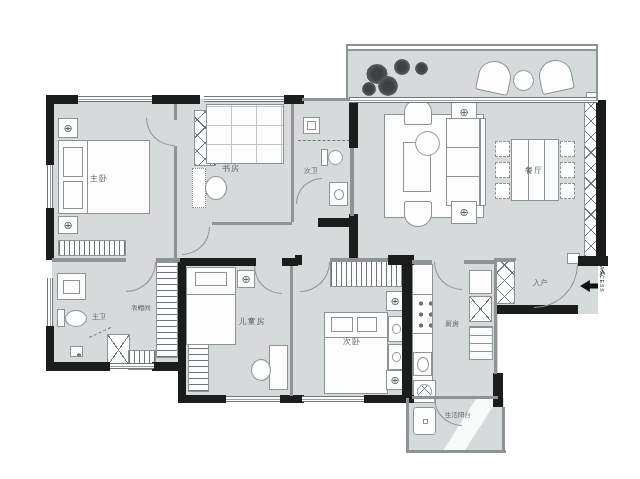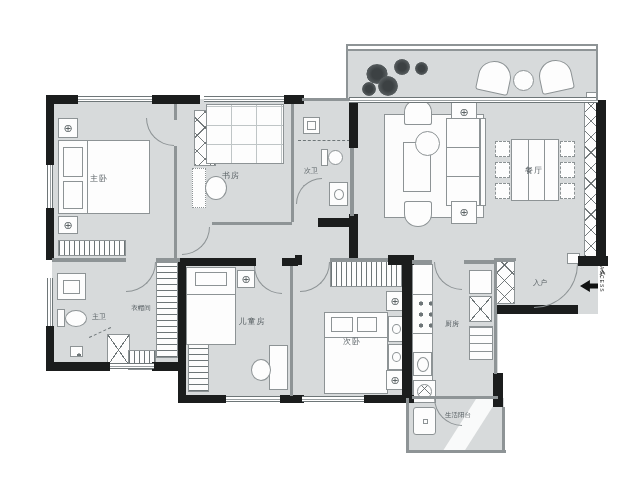--- a/index.html
+++ b/index.html
@@ -160,21 +160,21 @@
   <div class="f" style="left:586px;top:92px;width:11px;height:8px;"></div>
   <div class="f lattice" style="left:494px;top:261px;width:21px;height:43px;"></div>
   <div class="f" style="left:567px;top:253px;width:13px;height:11px;"></div>
 
   <div class="arrow" style="left:580px;top:280px;width:18px;height:12px;"></div>
   <div class="vtext" style="left:598px;top:264px;height:56px;">
     <span>入户</span><span style="font-size:5px;">ACCESS</span>
   </div>
 
   <div class="lbl" style="left:99px;top:178px;">主卧</div>
-  <div class="lbl" style="left:231px;top:175px;">书房</div>
+  <div class="lbl" style="left:231px;top:168px;">书房</div>
   <div class="lbl s" style="left:311px;top:171px;">次卫</div>
   <div class="lbl" style="left:534px;top:170px;font-family:Liberation Serif, serif;">餐厅</div>
   <div class="lbl s" style="left:99px;top:317px;">主卫</div>
   <div class="lbl xs" style="left:141px;top:308px;">衣帽间</div>
   <div class="lbl" style="left:252px;top:321px;">儿童房</div>
   <div class="lbl" style="left:352px;top:341px;">次卧</div>
   <div class="lbl s" style="left:452px;top:324px;">厨房</div>
   <div class="lbl xs" style="left:458px;top:415px;">生活阳台</div>
   <div class="lbl s" style="left:540px;top:283px;">入户</div>
 <div class="wall" style="left: 46px; top: 95px; width: 32px; height: 9px;"></div>

